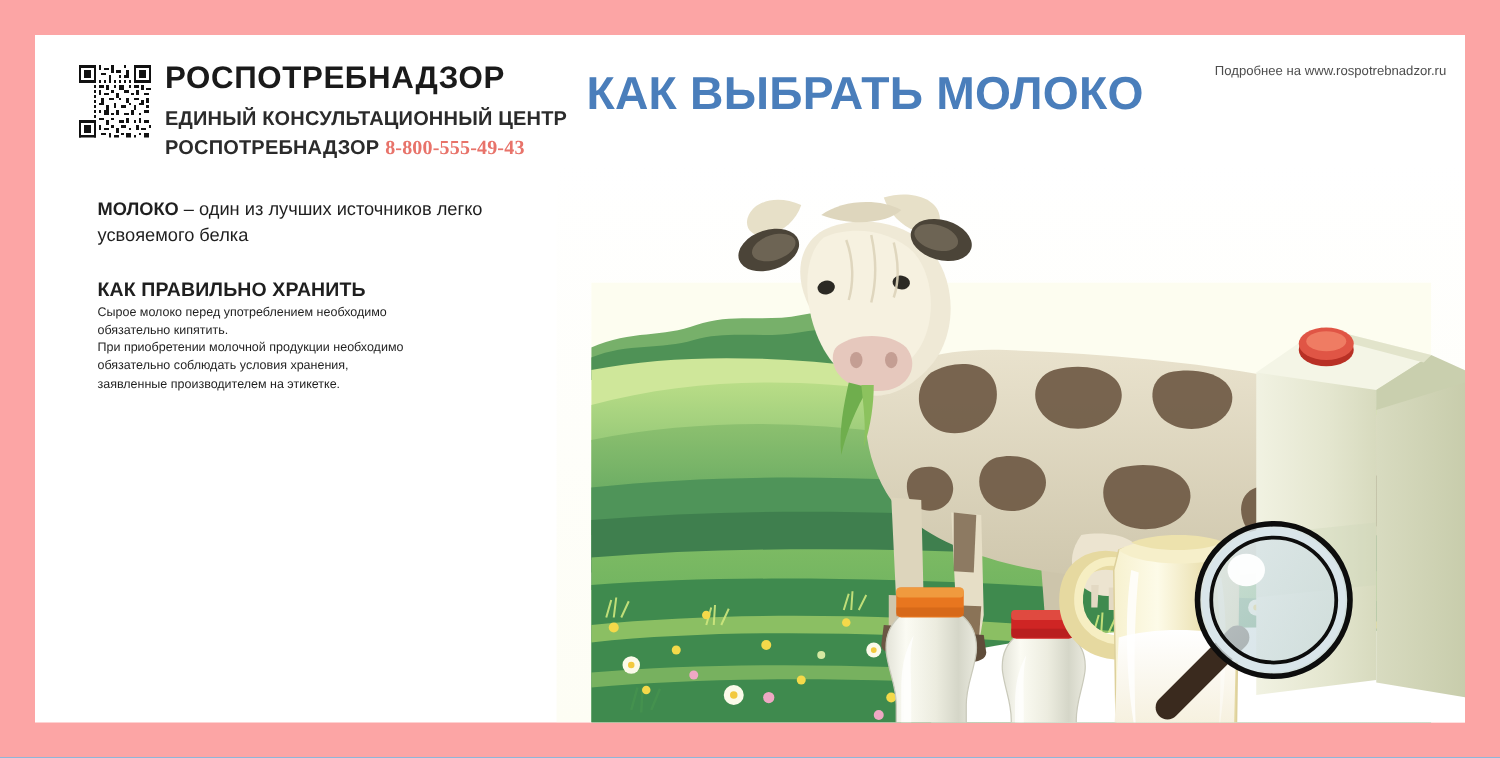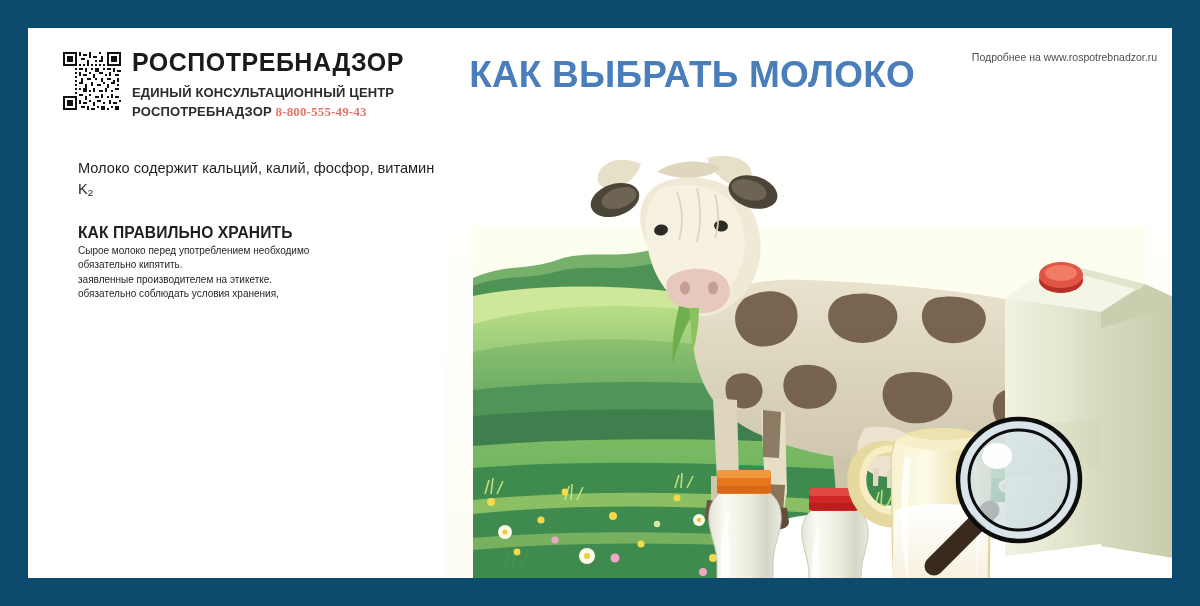--- a/index.html
+++ b/index.html
@@ -5,21 +5,21 @@
   * { margin:0; padding:0; box-sizing:border-box; }
   html, body {
     width:1200px; height:606px;
     font-family:"Liberation Sans", sans-serif;
     background:#3BA7E3;
     overflow:hidden;
   }
   #poster {
     position:relative;
     width:1200px; height:606px;
-    background:#0c4a6e;
+    background:#fca5a5;
   }
   #card {
     position:absolute;
     left:28px; top:28px;
     width:1144px; height:550px;
     background:#ffffff;
   }
 
   
   #qr-code {
@@ -27,21 +27,21 @@
     width:58px; height:58px;
   }
   #brand-block {
     position:absolute; left:104px; top:22px;
   }
   #brand-name {
     font-size:25px; font-weight:bold; letter-spacing:.5px;
     color:#1a1a1a; line-height:1;
   }
   #brand-sub1, #brand-sub2 {
-    font-size:13px; font-weight:bold; letter-spacing:.15px;
+    font-size:16px; font-weight:bold; letter-spacing:.15px;
     color:#2b2b2b; line-height:1.45; white-space:nowrap;
   }
   #brand-sub1 { margin-top:9px; }
   #brand-phone { color:#E8736A; font-weight:bold;font-family:Liberation Serif, serif; }
 
   #main-title {
     position:absolute; left:417px; top:26px;
     width:470px; text-align:right;
     font-size:37px; font-weight:bold; letter-spacing:.2px;
     color:#4A7EBB;
@@ -204,32 +204,33 @@
         <span>РОСПОТРЕБНАДЗОР</span>
         <span id="brand-phone">8-800-555-49-43</span>
       </div>
     </div>
 
     <div id="main-title">КАК ВЫБРАТЬ МОЛОКО</div>
     <div id="more-info">Подробнее на www.rospotrebnadzor.ru</div>
 
     <div id="text-column">
 
-
-
       <p class="para">
-        <span>Молоко содержит кальций, калий, фосфор, витамин K</span><sub>2</sub>
+        <span class="lead-word">МОЛОКО</span><span> – один из лучших источников легко усвояемого белка</span>
       </p>
+
+
 
 
       <div class="section-head">КАК ПРАВИЛЬНО ХРАНИТЬ</div>
       <div class="store-line">Сырое молоко перед употреблением необходимо</div>
       <div class="store-line">обязательно кипятить.</div>
+      <div class="store-line">При приобретении молочной продукции необходимо</div>
+      <div class="store-line">обязательно соблюдать условия хранения,</div>
       <div class="store-line">заявленные производителем на этикетке.</div>
-      <div class="store-line">обязательно соблюдать условия хранения,</div>
     </div>
 
     <div id="illustration">
       <svg id="scene" viewBox="0 0 727 450" aria-hidden="true">
         <defs>
           <linearGradient id="skyGlow" x1="0" y1="0" x2="0" y2="1">
             <stop offset="0%" stop-color="#ffffff"></stop>
             <stop offset="100%" stop-color="#fdfdf4"></stop>
           </linearGradient>
           <linearGradient id="hillA" x1="0" y1="0" x2="1" y2="1">

